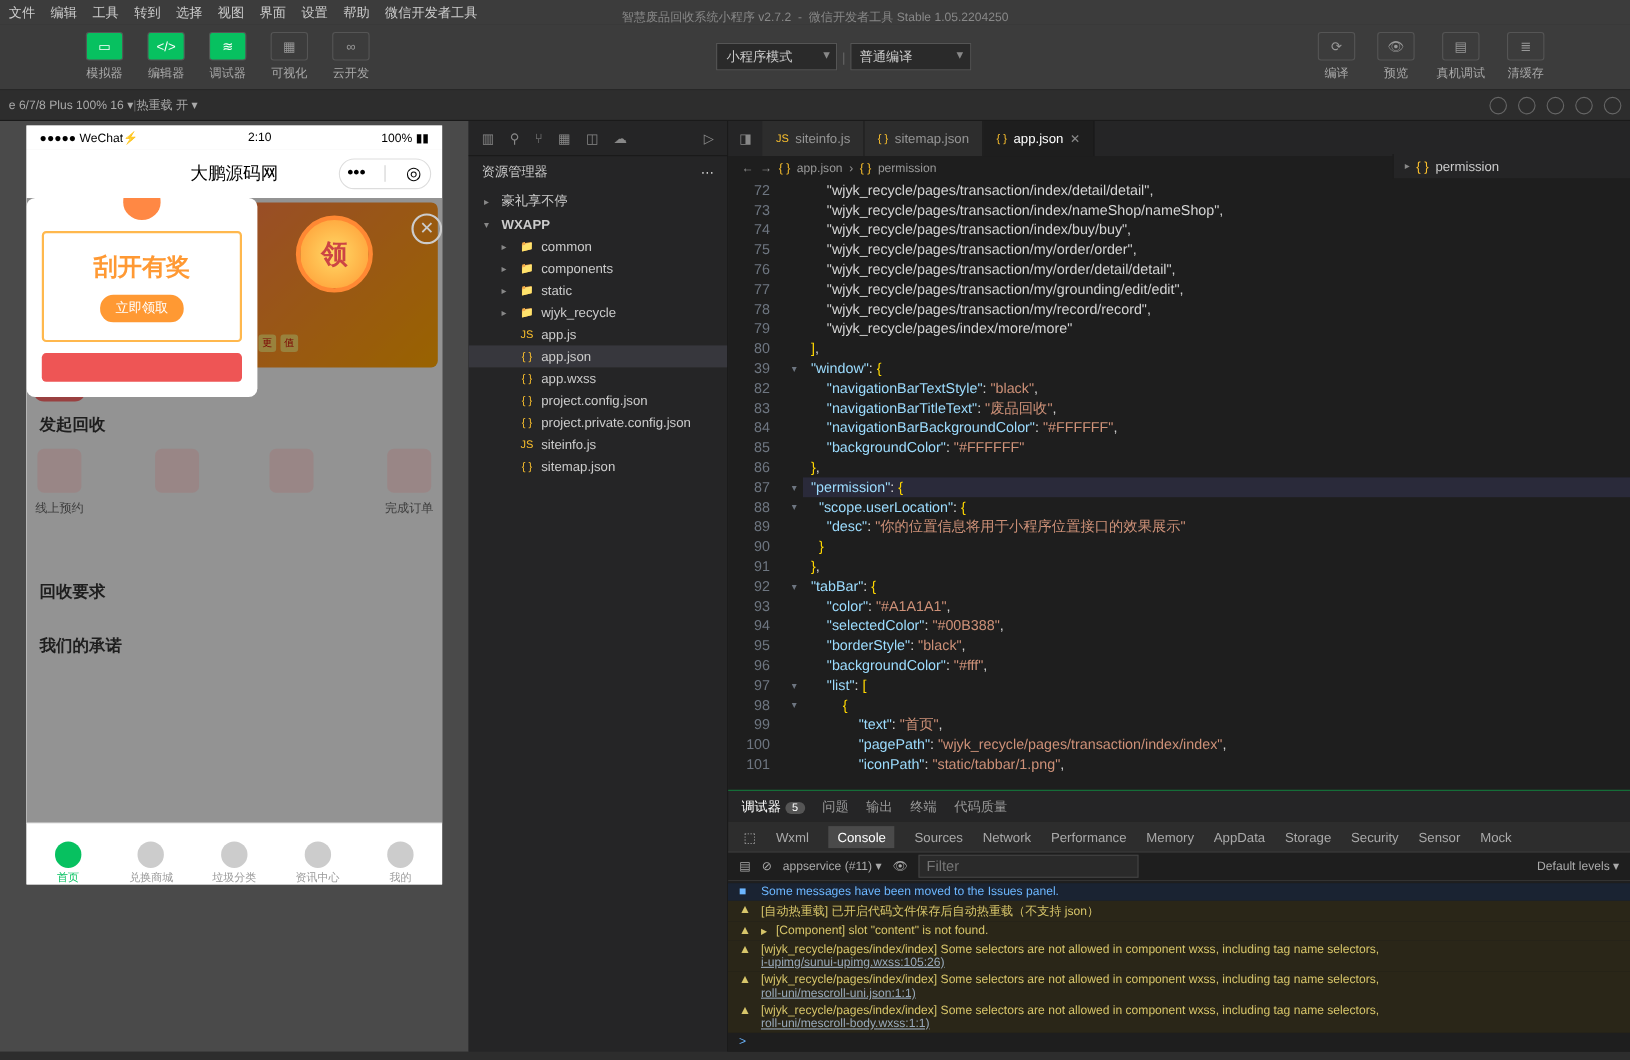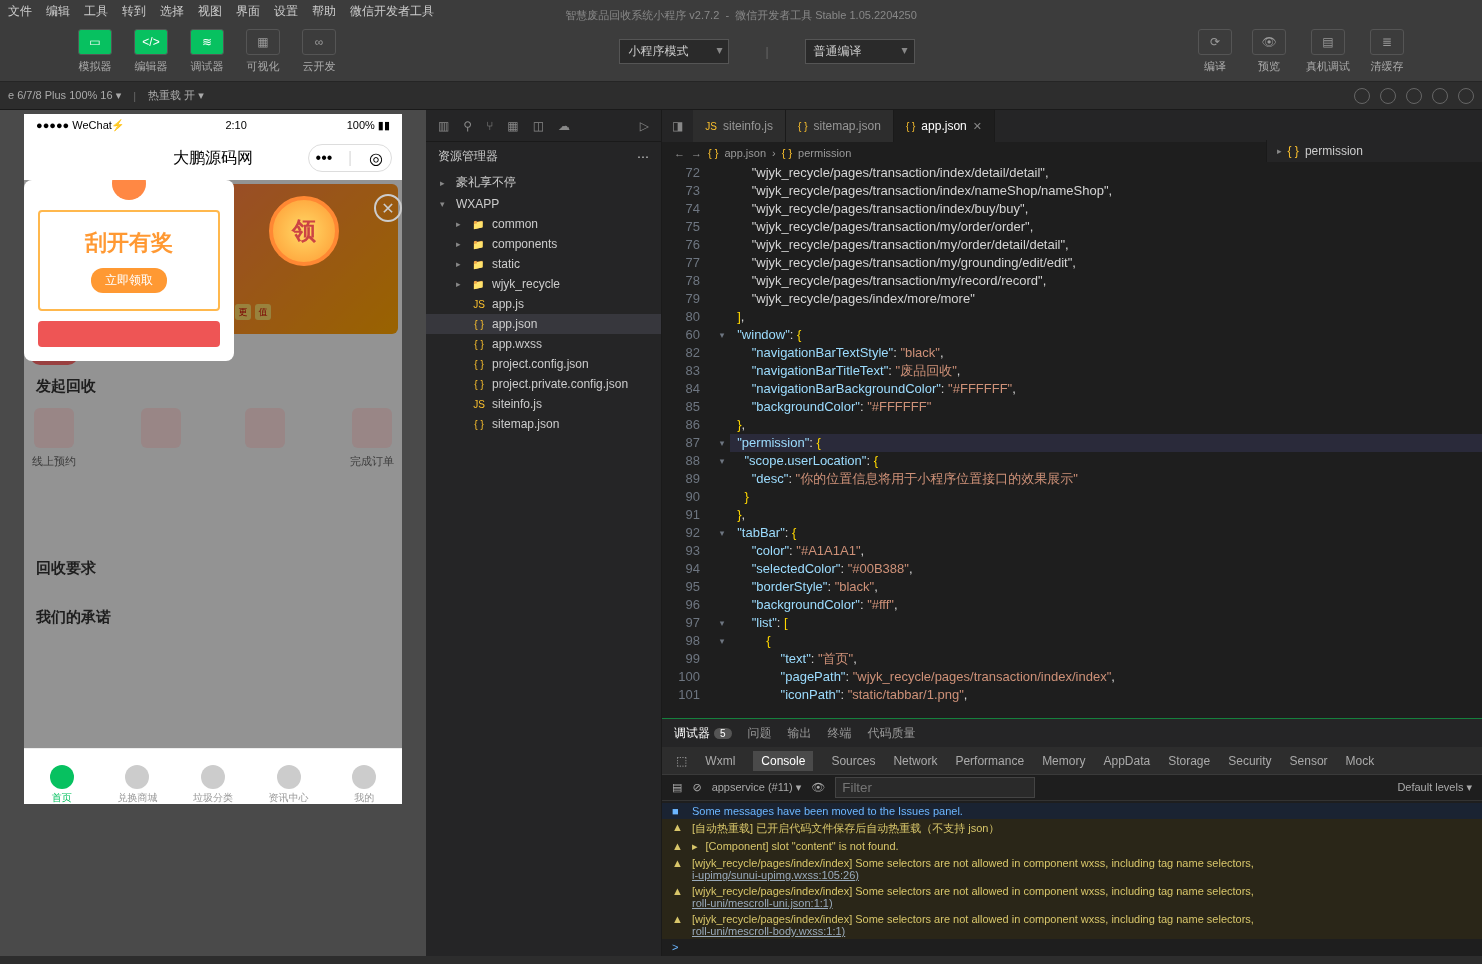--- a/index.html
+++ b/index.html
@@ -6,25 +6,25 @@
 body{background:#2d2d2d;color:#ccc;font-size:12px;overflow:hidden;width:1482px;height:964px}
 .menubar{height:22px;background:#3c3c3c;display:flex;align-items:center;padding:0 8px;gap:14px;font-size:12px;color:#ccc}
 .menubar span{color:#ccc}
 .titlearea{position:absolute;left:50%;transform:translateX(-50%);top:8px;color:#888;font-size:11px}
 .toolbar{height:60px;background:#3c3c3c;display:flex;align-items:center;padding:0 70px;border-bottom:1px solid #252525}
 .tool-group{display:flex;gap:6px}
 .tool-btn{display:flex;flex-direction:column;align-items:center;gap:4px;padding:4px 8px;cursor:pointer}
 .tool-btn.green .tool-icon{background:#07c160;width:34px;height:26px;border-radius:3px;display:flex;align-items:center;justify-content:center;color:#fff}
 .tool-btn .tool-icon{width:34px;height:26px;display:flex;align-items:center;justify-content:center;color:#999;border:1px solid #555;border-radius:3px}
 .tool-btn .tool-label{font-size:11px;color:#aaa}
-.toolbar-center{margin-left:auto;margin-right:auto;display:flex;gap:36px;align-items:center}
+.toolbar-center{margin-left:auto;margin-right:auto;display:flex;gap:4px;align-items:center}
 .select-box{background:#2a2a2a;border:1px solid #555;padding:3px 24px 3px 8px;color:#ccc;font-size:12px;min-width:110px;position:relative}
 .select-box::after{content:"▾";position:absolute;right:6px;color:#888}
 .toolbar-right{display:flex;gap:4px}
-.statusbar{height:28px;background:#2d2d2d;border-bottom:1px solid #1a1a1a;display:flex;align-items:center;padding:5px 8px;gap:12px;font-size:11px;color:#aaa}
+.statusbar{height:28px;background:#2d2d2d;border-bottom:1px solid #1a1a1a;display:flex;align-items:center;padding:5px 8px;font-size:11px;color:#aaa}
 .statusbar .right{margin-left:auto;display:flex;gap:10px;align-items:center}
 .circle-icon{width:16px;height:16px;border:1px solid #666;border-radius:50%}
 .main{display:flex;height:calc(100% - 118px)}
 .simulator{width:426px;background:#4a4a4a;display:flex;flex-direction:column;align-items:center;padding-top:4px}
 .phone{width:378px;height:690px;background:#f0f0f0;position:relative;overflow:hidden}
 .phone-status{height:22px;background:#fff;display:flex;align-items:center;justify-content:space-between;padding:0 12px;font-size:11px;color:#000}
 .phone-nav{height:44px;background:#fff;display:flex;align-items:center;justify-content:center;position:relative;color:#000;font-size:16px;font-weight:500}
 .phone-nav-btns{position:absolute;right:10px;display:flex;gap:0px;border:1px solid #ddd;border-radius:14px;padding:2px}
 .phone-nav-btns span{width:26px;height:22px;display:flex;align-items:center;justify-content:center}
 .phone-content{height:calc(100% - 66px - 56px);overflow:hidden;position:relative;background:#f5f5f5}
@@ -233,21 +233,21 @@
             </div>
           <div class="quick-item">
               <div class="quick-icon"></div>
               <div class="quick-label"></div>
             </div>
           <div class="quick-item">
               <div class="quick-icon"></div>
               <div class="quick-label">完成订单</div>
             </div>
         </div>
-        <div class="section-title" style="margin-top:90px">回收要求</div>
+        <div class="section-title" style="margin-top:60px">回收要求</div>
         <div class="section-title" style="margin-top:30px">我们的承诺</div>
         <div class="popup-overlay">
           <div class="popup-card">
             <div class="popup-balloon"></div>
             <div class="popup-inner">
               <div class="popup-title">刮开有奖</div>
               <div class="popup-btn">立即领取</div>
             </div>
             <div class="popup-ribbon"></div>
           </div>
@@ -294,21 +294,21 @@
       <span>资源管理器</span>
       <span>⋯</span>
     </div>
     <div class="tree" id="tree">
         <div class="tree-item l1">
           <span class="tree-arrow">▸</span>
           <span>豪礼享不停</span>
         </div>
         <div class="tree-item l1">
           <span class="tree-arrow">▾</span>
-          <span style="font-weight:normal">WXAPP</span>
+          <span style="font-weight:bold">WXAPP</span>
         </div>
         <div class="tree-item l2">
           <span class="tree-arrow">▸</span>
           <span class="tree-icon fi-folder">📁</span>
           <span>common</span>
         </div>
         <div class="tree-item l2">
           <span class="tree-arrow">▸</span>
           <span class="tree-icon fi-folder">📁</span>
           <span>components</span>
@@ -396,21 +396,21 @@
       <div class="gutter" id="gutter">
           <div>72</div>
           <div>73</div>
           <div>74</div>
           <div>75</div>
           <div>76</div>
           <div>77</div>
           <div>78</div>
           <div>79</div>
           <div>80</div>
-          <div>60</div>
+          <div>39</div>
           <div>82</div>
           <div>83</div>
           <div>84</div>
           <div>85</div>
           <div>86</div>
           <div>87</div>
           <div>88</div>
           <div>89</div>
           <div>90</div>
           <div>91</div>

